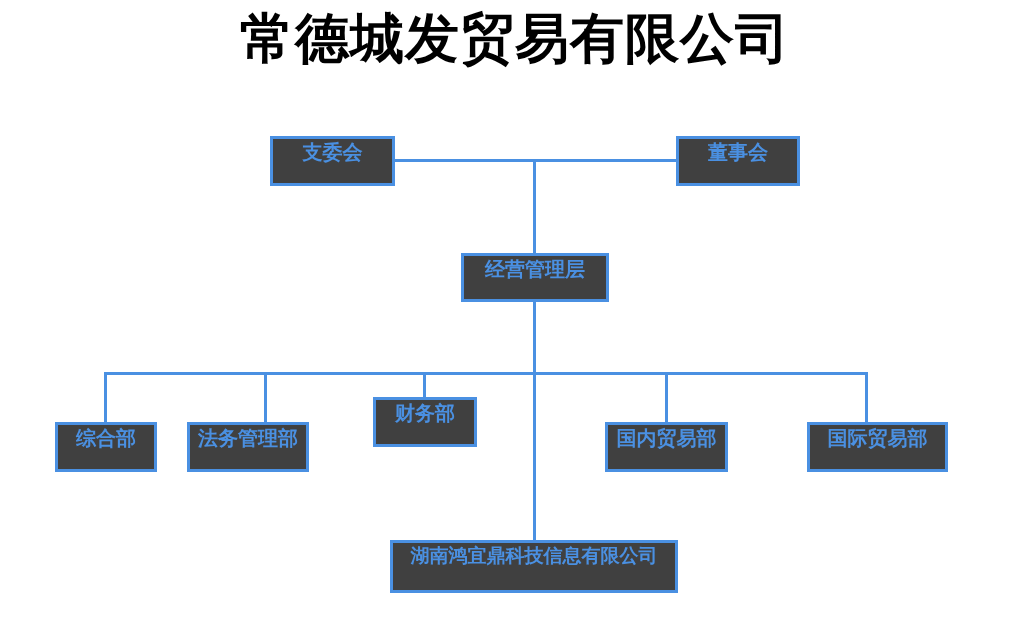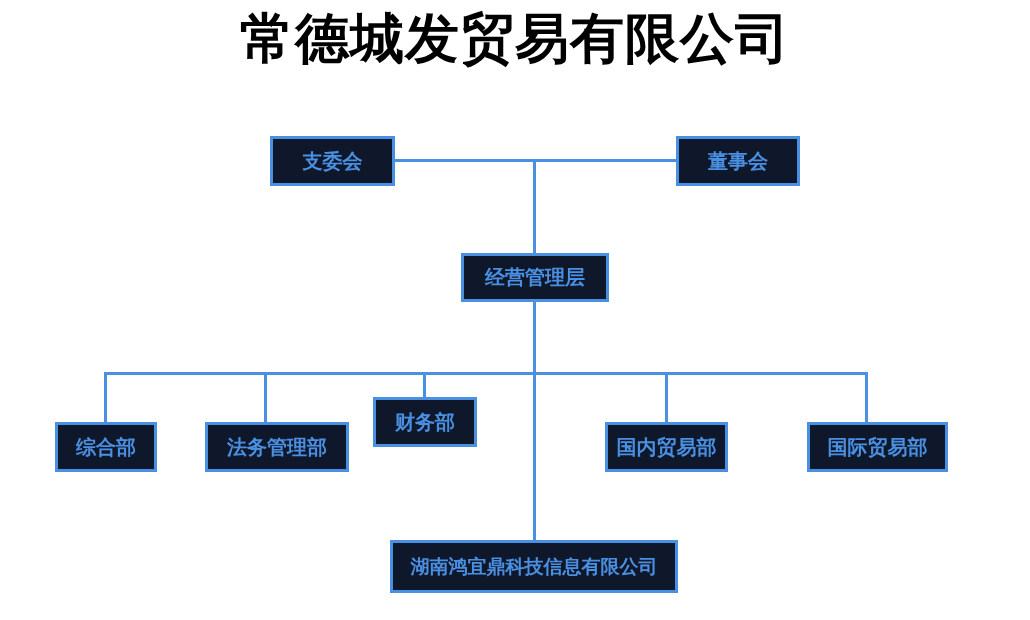--- a/index.html
+++ b/index.html
@@ -23,26 +23,26 @@
     font-weight: bold;
     font-size: 54px;
     line-height: 1.15;
     color: var(--title-color);
     letter-spacing: 1px;
     white-space: nowrap;
   }
   .node {
     position: absolute;
     border: 3px solid var(--accent);
-    background: #0f172a;
+    background: #404040;
     color: var(--accent);
     font-weight: bold;
     font-size: 20px;
     display: flex;
-    align-items: center;
+    align-items: flex-start;
     justify-content: center;
     white-space: nowrap;
     z-index: 2;
   }
   .node.small-text { font-size: 19px; }
   .line {
     position: absolute;
     background: var(--accent);
     z-index: 1;
   }
@@ -71,21 +71,21 @@
     <span>董事会</span>
   </div>
 
   <div class="node" style="left:461px; top:253px; width:148px; height:49px;">
     <span>经营管理层</span>
   </div>
 
   <div class="node" style="left:55px; top:422px; width:102px; height:50px;">
     <span>综合部</span>
   </div>
-  <div class="node" style="left:205px; top:422px; width:144px; height:50px;">
+  <div class="node" style="left:187px; top:422px; width:122px; height:50px;">
     <span>法务管理部</span>
   </div>
   <div class="node" style="left:373px; top:397px; width:104px; height:50px;">
     <span>财务部</span>
   </div>
   <div class="node" style="left:605px; top:422px; width:123px; height:50px;">
     <span>国内贸易部</span>
   </div>
   <div class="node" style="left:807px; top:422px; width:141px; height:50px;">
     <span>国际贸易部</span>

